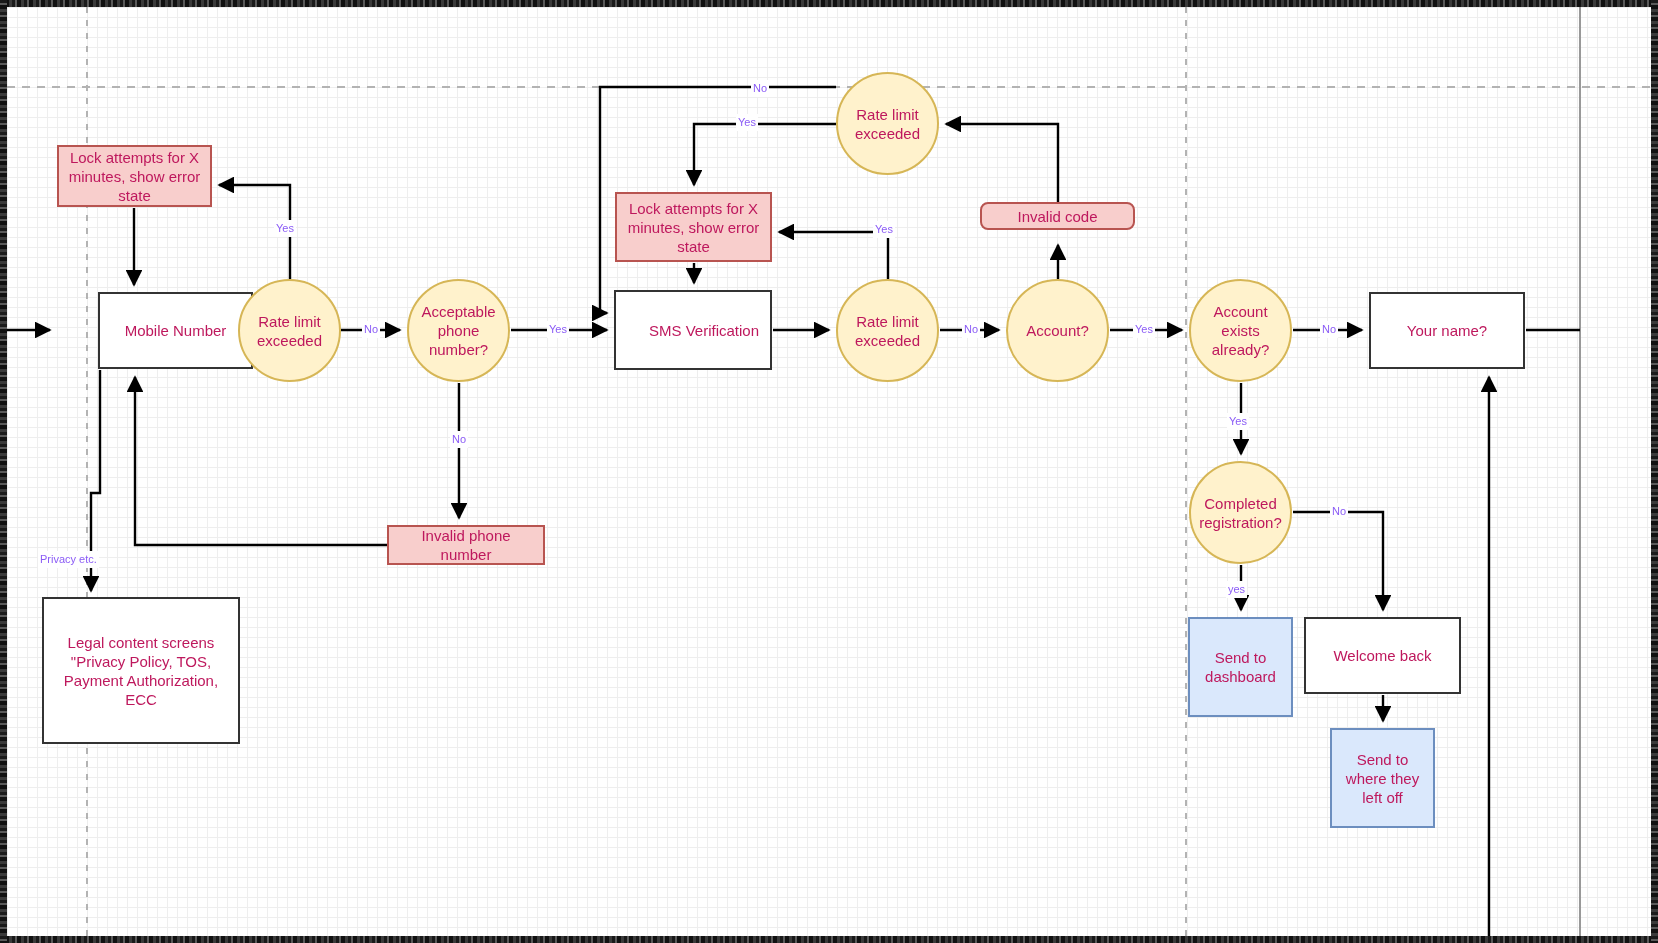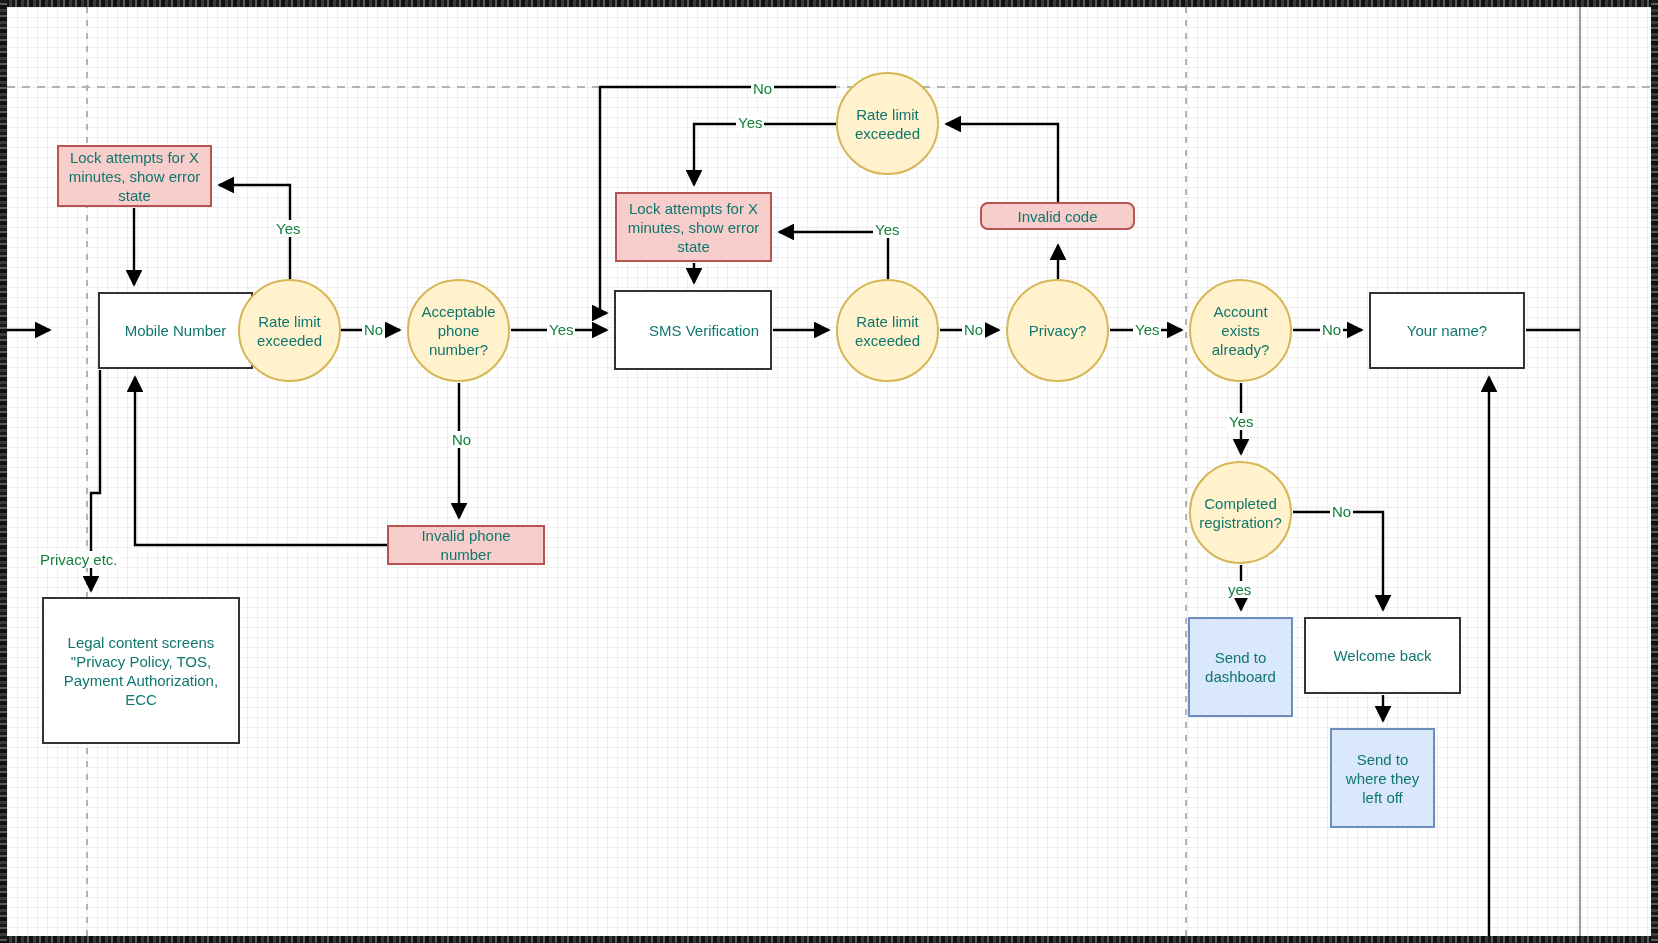--- a/index.html
+++ b/index.html
@@ -35,21 +35,21 @@
   }
   .node {
     position: absolute;
     box-sizing: border-box;
     display: flex;
     align-items: center;
     justify-content: center;
     text-align: center;
     font-size: 15px;
     line-height: 19px;
-    color: #0f766e;
+    color: #be185d;
     padding: 2px 6px;
     z-index: 5;
   }
   .node-process {
     background: #ffffff;
     border: 2px solid #333333;
   }
   .node-error {
     background: #f8cecc;
     border: 2px solid #b85450;
@@ -58,23 +58,23 @@
     background: #fff2cc;
     border: 2px solid #d6b656;
     border-radius: 50%;
   }
   .node-terminal {
     background: #dae8fc;
     border: 2px solid #6c8ebf;
   }
   .edge-label {
     position: absolute;
-    font-size: 15px;
+    font-size: 11px;
     line-height: 17px;
-    color: #15803d;
+    color: #8b5cf6;
     background: #ffffff;
     padding: 0 2px;
     white-space: nowrap;
     z-index: 6;
   }
   .frame-top, .frame-bottom {
     position: absolute;
     left: 0;
     width: 1658px;
     height: 7px;
@@ -197,21 +197,21 @@
       <div class="node node-process" style="left: 614px; top: 290px; width: 158px; height: 80px; padding-left: 28px;">
         <span>SMS Verification</span>
       </div>
       <div class="node node-decision" style="left: 836px; top: 279px; width: 103px; height: 103px;">
         <span>Rate limit exceeded</span>
       </div>
       <div class="node node-error" style="left: 980px; top: 202px; width: 155px; height: 28px; border-radius: 8px;">
         <span>Invalid code</span>
       </div>
       <div class="node node-decision" style="left: 1006px; top: 279px; width: 103px; height: 103px;">
-        <span>Privacy?</span>
+        <span>Account?</span>
       </div>
       <div class="node node-decision" style="left: 1189px; top: 279px; width: 103px; height: 103px;">
         <span>Account exists already?</span>
       </div>
       <div class="node node-process" style="left: 1369px; top: 292px; width: 156px; height: 77px;">
         <span>Your name?</span>
       </div>
       <div class="node node-decision" style="left: 1189px; top: 461px; width: 103px; height: 103px;">
         <span>Completed registration?</span>
       </div>

